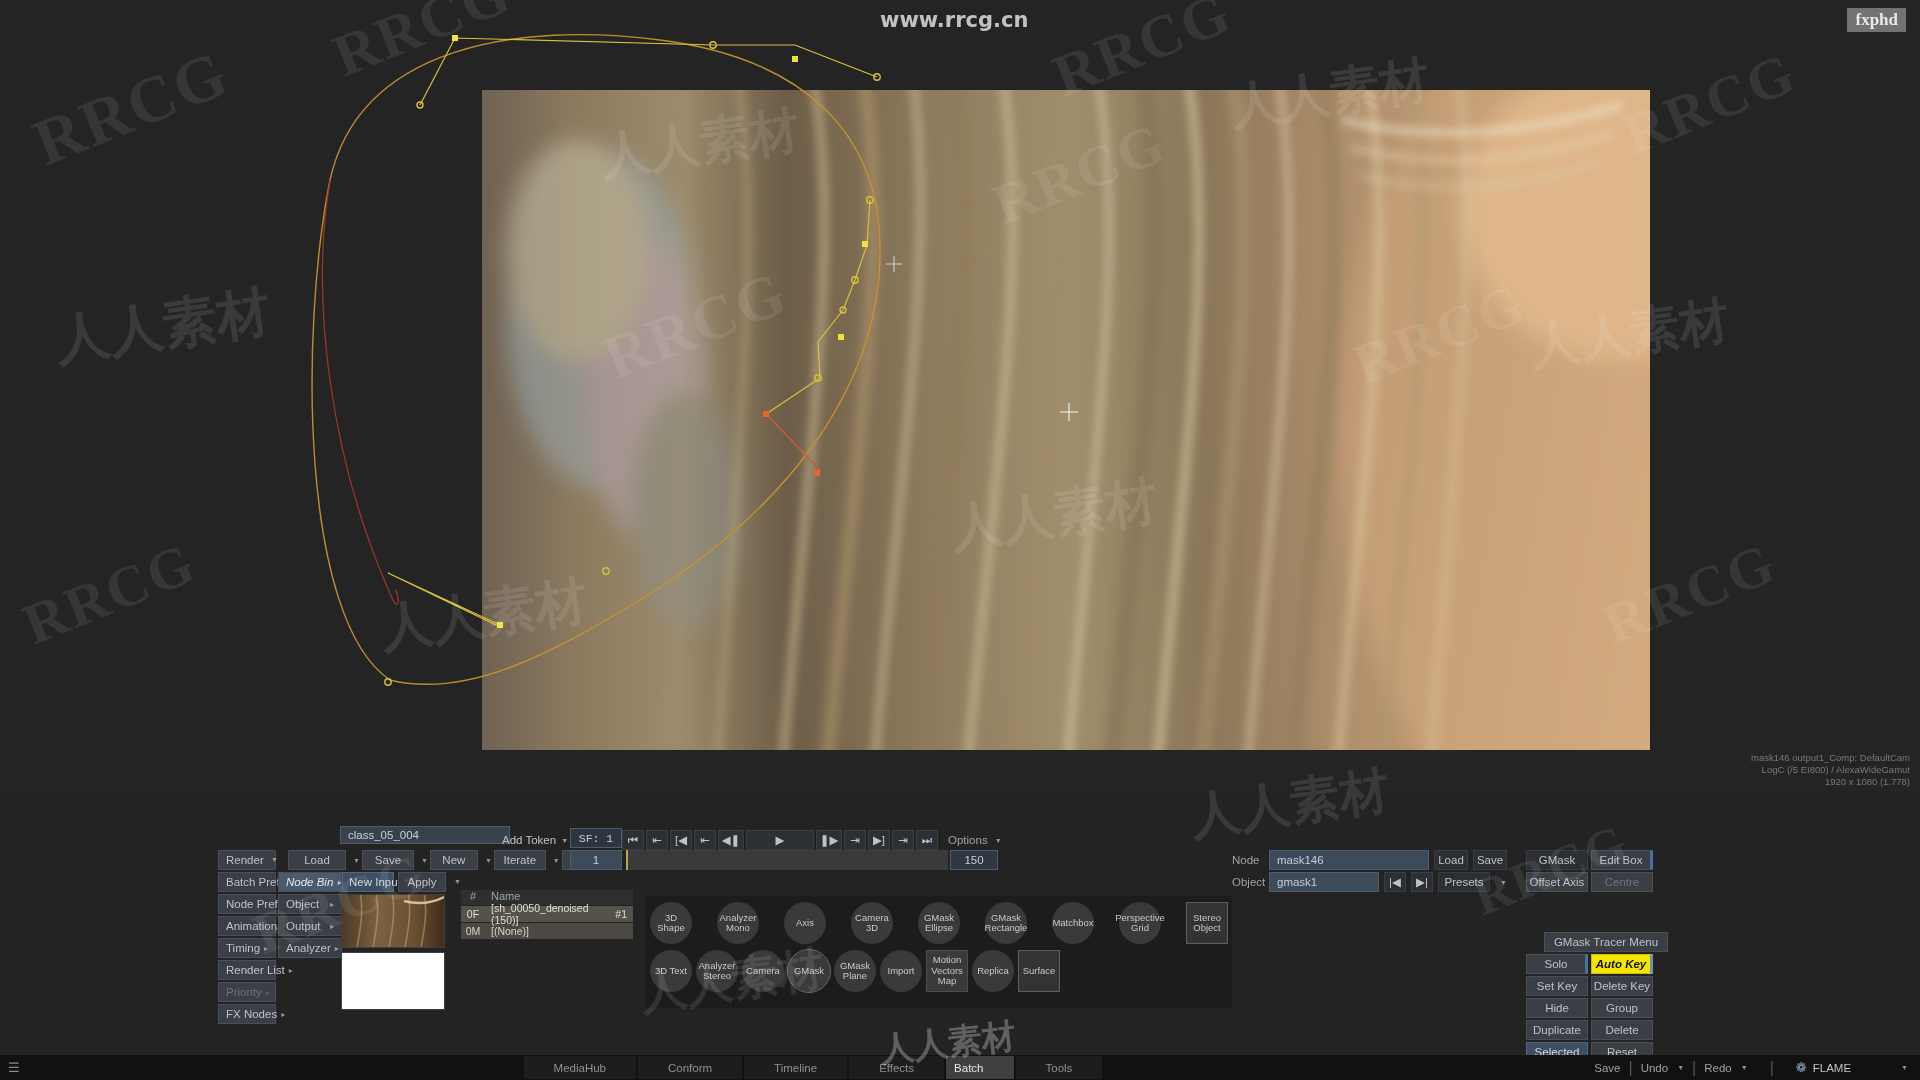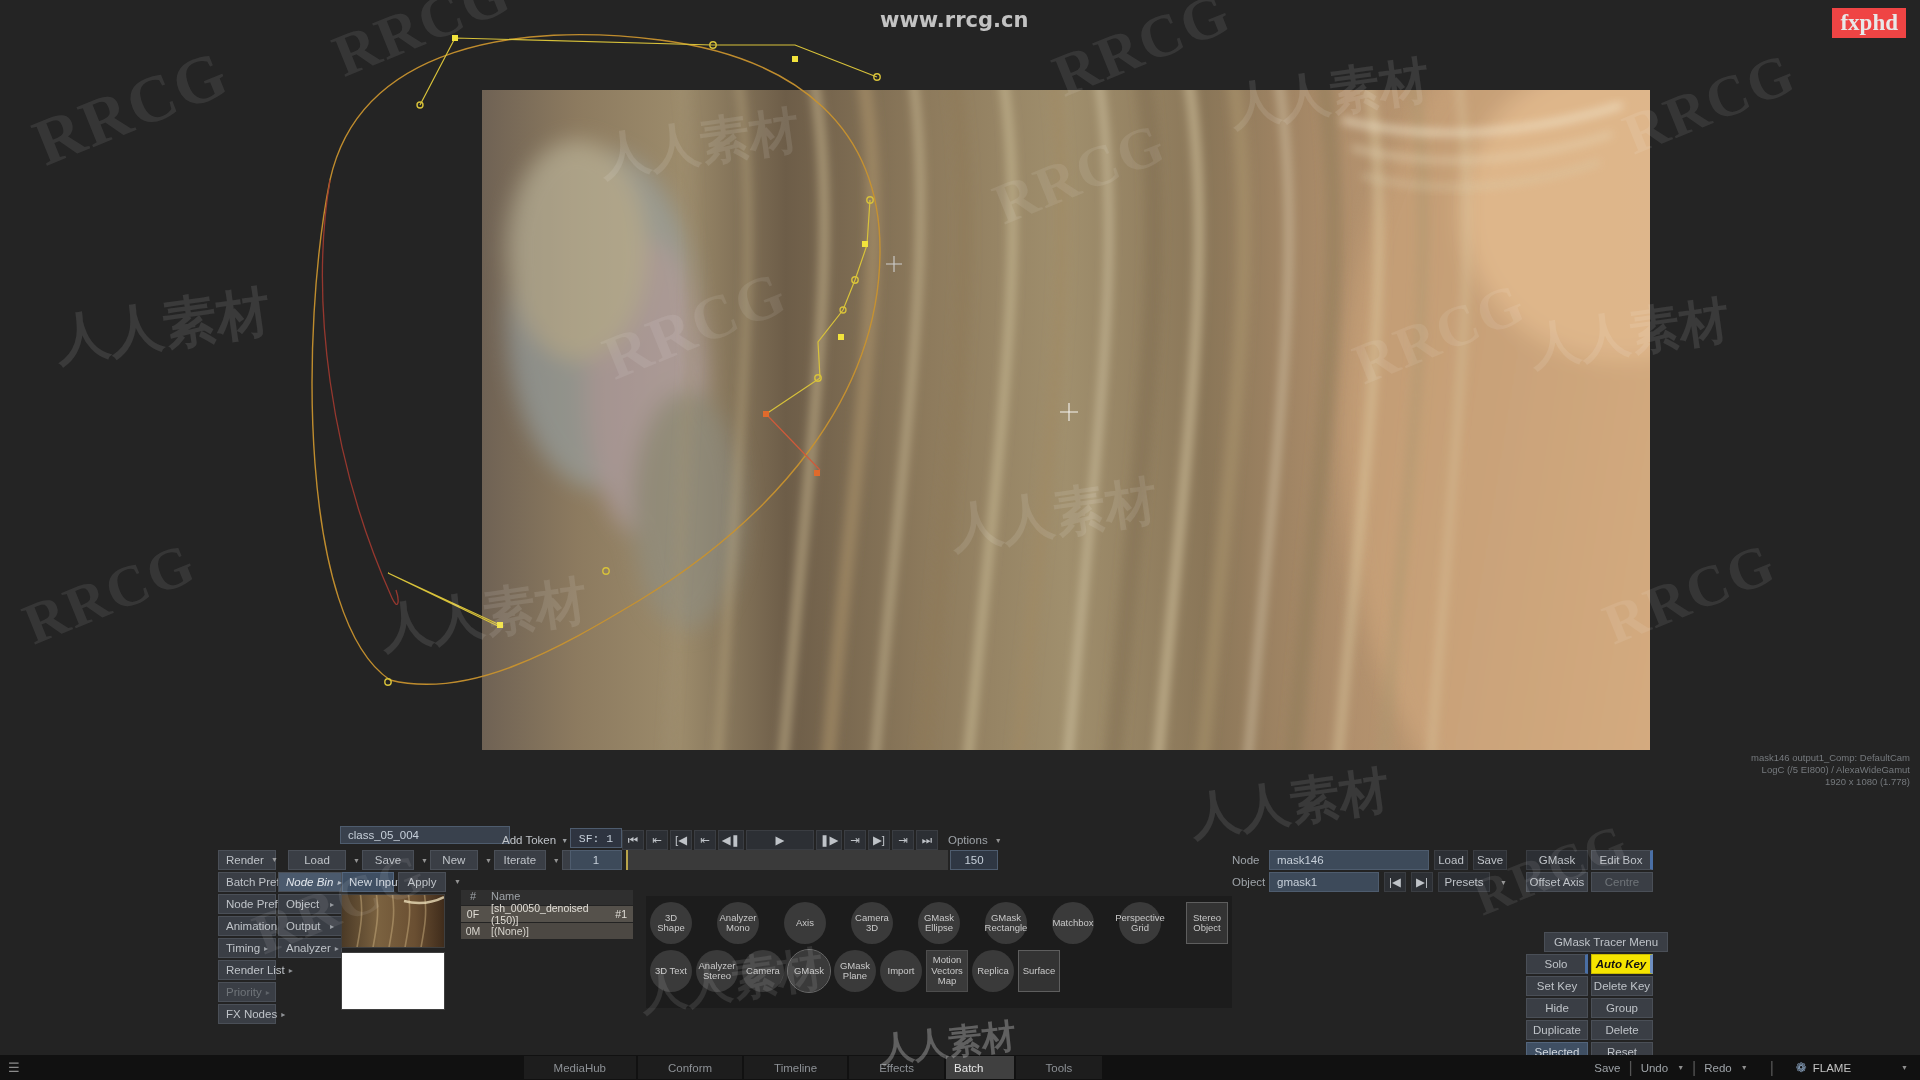--- a/index.html
+++ b/index.html
@@ -508,21 +508,21 @@
     <span class="lbl" style="margin:0 4px 0 8px">Redo</span>
     <span class="caret">▼</span>
     <span style="color:#555; margin:0 22px">|</span>
     <span style="color:#8fa9c7; font-size:13px; margin-right:6px">❁</span>
     <span class="lbl" style="color:#c3c3c3">FLAME</span>
     <span class="caret" style="margin-left:50px; margin-right:12px">▼</span>
   </div>
 
   <div style="position:absolute;inset:0;pointer-events:none;overflow:hidden">
     <div class="wmc" style="left:880px; top:8px; font-size:21px; color:rgba(255,255,255,.72)">www.rrcg.cn</div>
-    <div style="position:absolute; right:14px; top:8px; background:#ef4444; color:#e8e8e8; font-weight:bold; font-size:23px; padding:2px 8px; font-family:'Liberation Serif',serif">fxphd</div>
+    <div style="position:absolute; right:14px; top:8px; background:#737373; color:#e8e8e8; font-weight:bold; font-size:17px; padding:2px 8px; font-family:'Liberation Serif',serif">fxphd</div>
 
     <div class="wm" style="left:30px;  top:70px;  font-size:66px; transform:rotate(-22deg)">RRCG</div>
     <div class="wm" style="left:330px; top:-10px;font-size:60px; transform:rotate(-22deg)">RRCG</div>
     <div class="wm" style="left:1050px;top:10px; font-size:60px; transform:rotate(-22deg)">RRCG</div>
     <div class="wm" style="left:1620px;top:70px; font-size:58px; transform:rotate(-22deg)">RRCG</div>
     <div class="wm" style="left:600px; top:290px;font-size:62px; transform:rotate(-22deg)">RRCG</div>
     <div class="wm" style="left:990px; top:140px;font-size:58px; transform:rotate(-22deg)">RRCG</div>
     <div class="wm" style="left:1350px;top:300px;font-size:58px; transform:rotate(-22deg)">RRCG</div>
     <div class="wm" style="left:1600px;top:560px;font-size:58px; transform:rotate(-22deg)">RRCG</div>
     <div class="wm" style="left:20px;  top:560px;font-size:58px; transform:rotate(-22deg)">RRCG</div>

